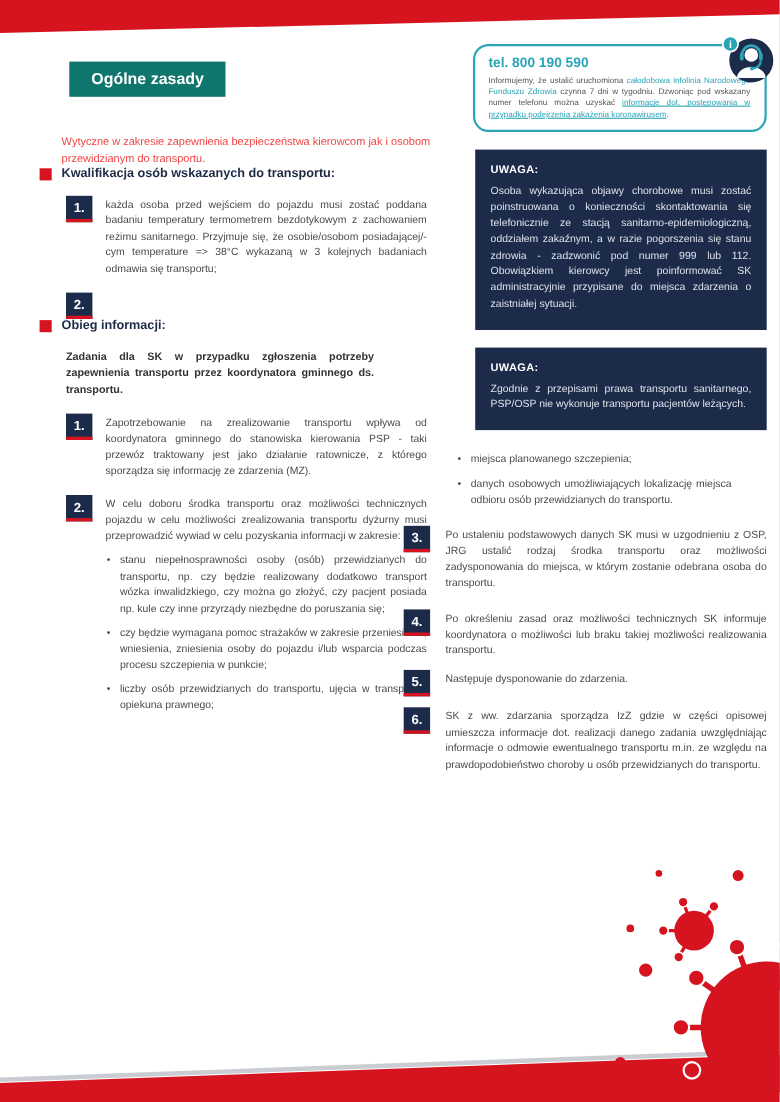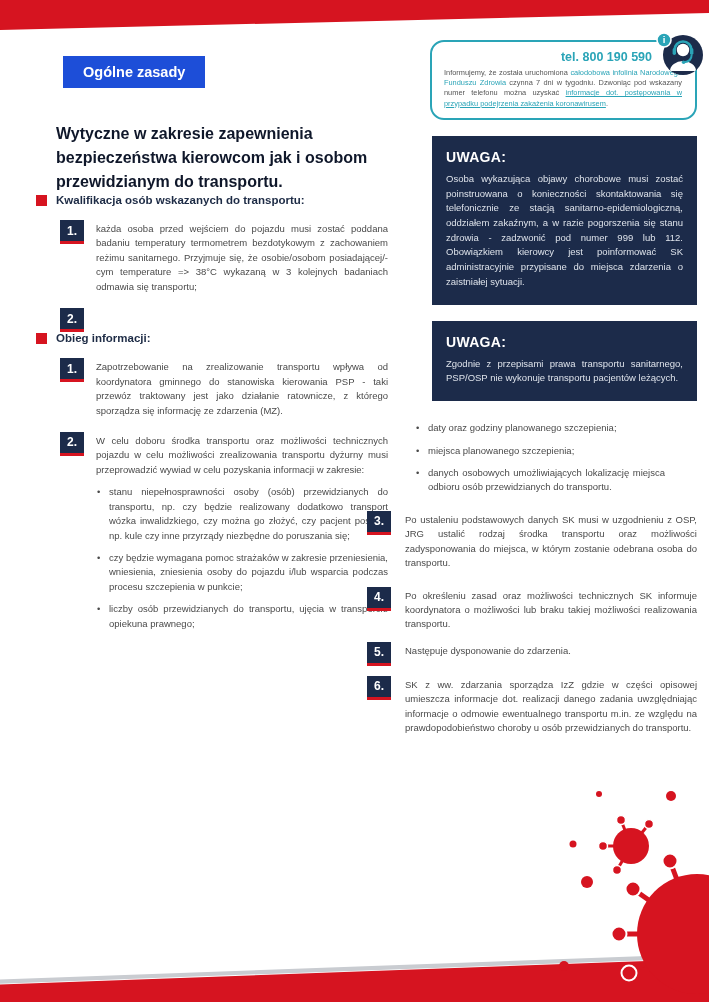--- a/index.html
+++ b/index.html
@@ -10,49 +10,49 @@
   .band-top{position:absolute;top:0;left:0;width:100%;height:32px;background:#d61420;
             clip-path:polygon(0 0,100% 0,100% 13px,0 30px);z-index:5;}
   .band-bottom{position:absolute;bottom:0;left:0;width:100%;height:46px;background:#d61420;
             clip-path:polygon(0 62%,100% 6%,100% 100%,0 100%);z-index:6;}
   .band-bottom-gray{position:absolute;bottom:5px;left:0;width:100%;height:46px;background:#c9ccd1;
             clip-path:polygon(0 62%,100% 6%,100% 15%,0 71%);z-index:5;}
   .virus{position:absolute;right:0;bottom:8px;z-index:7;}
 
   
   .col-left{position:absolute;left:36px;top:56px;width:352px;}
-  .badge{display:inline-block;margin-left:27px;background:#1d4ed8;color:#fff;font-weight:bold;
+  .badge{display:inline-block;margin-left:27px;background:#0f766e;color:#fff;font-weight:bold;
          font-size:14.5px;padding:8px 20px;}
-  .title{margin:34px 0 0 20px;font-size:16px;line-height:1.5;color:#0f172a;font-weight:bold;width:338px;}
+  .title{margin:34px 0 0 20px;font-size:10px;line-height:1.5;color:#ef4444;font-weight:normal;width:338px;}
   .sec-head{display:flex;align-items:flex-end;gap:9px;}
   .red-sq{width:11px;height:11px;background:#d61420;flex:0 0 auto;}
   .sec-head-text{font-size:11.5px;font-weight:bold;color:#1d2b45;}
   .num-item{display:flex;gap:12px;margin:14px 0 0 24px;}
   .num-sq{flex:0 0 auto;width:24px;height:21px;background:#1c2b4a;border-bottom:3px solid #d61420;
           color:#fff;font-weight:bold;font-size:12px;display:flex;align-items:center;justify-content:center;}
   .body-text{margin:0;font-size:9.5px;line-height:1.52;text-align:justify;}
   .num-item .body-text{margin-top:2px;}
   .intro{margin:16px 0 0 24px;font-size:9.8px;line-height:1.5;text-align:justify;font-weight:bold;
          color:#333;width:280px;}
   .sub-bullet{position:relative;margin:8px 0 0 0;padding-left:13px;font-size:9.5px;line-height:1.52;text-align:justify;}
   .sub-bullet::before{content:"\2022";position:absolute;left:1px;top:0;color:#4a4a4a;}
 
   
   .col-right{position:absolute;left:367px;top:40px;width:332px;}
   .hotline-box{position:relative;margin-left:63px;width:267px;box-sizing:border-box;
                border:2px solid #2aa4b7;border-radius:14px;background:#fff;padding:8px 13px 9px 12px;}
-  .hotline-phone{color:#2aa4b7;font-weight:bold;font-size:12.5px;text-align:right;padding-right:30px;margin-bottom:4px;}
+  .hotline-phone{color:#2aa4b7;font-weight:bold;font-size:12.5px;text-align:left;padding-right:30px;margin-bottom:4px;}
   .hotline-text{margin:0;font-size:7.4px;line-height:1.38;text-align:justify;color:#555;}
   .teal{color:#2aa4b7;}
   .link{text-decoration:underline;margin-top:48px;}
   .hotline-icon{position:absolute;top:-13px;right:-10px;width:50px;height:50px;}
 
   .uwaga{margin:16px 0 0 65px;width:265px;box-sizing:border-box;background:#1c2b4a;color:#dde2ea;
          padding:13px 14px 15px;}
-  .uwaga-head{font-weight:bold;color:#fff;font-size:14px;margin-bottom:7px;letter-spacing:.3px;}
+  .uwaga-head{font-weight:bold;color:#fff;font-size:10px;margin-bottom:7px;letter-spacing:.3px;}
   .uwaga-body{margin:0;font-size:9.5px;line-height:1.55;text-align:justify;}
 
   .r-bullets{margin:20px 0 0 48px;width:250px;}
   .col-right .num-item{margin:16px 0 0 0;gap:14px;}
   .col-right .num-item .body-text{width:292px;}
   .col-right .num-item.tight{margin-top:10px;}
 </style>
 </head>
 <body>
 
@@ -78,20 +78,21 @@
 
     <div class="num-item">
       <div class="num-sq">2.</div>
     </div>
 
     <div class="sec-head">
       <span class="red-sq"></span>
       <span class="sec-head-text">Obieg informacji:</span>
     </div>
 
+    <p class="intro">Zadania dla SK w przypadku zgłoszenia potrzeby zapewnienia transportu przez koordynatora gminnego ds. transportu.</p>
 
     <div class="num-item">
       <div class="num-sq">1.</div>
       <p class="body-text">Zapotrzebowanie na zrealizowanie transportu wpływa od koordynatora gminnego do stanowiska kierowania PSP - taki przewóz traktowany jest jako działanie ratownicze, z którego sporządza się informację ze zdarzenia (MZ).</p>
     </div>
 
     <div class="num-item">
       <div class="num-sq">2.</div>
       <div>
         <p class="body-text">W celu doboru środka transportu oraz możliwości technicznych pojazdu w celu możliwości zrealizowania transportu dyżurny musi przeprowadzić wywiad w celu pozyskania informacji w zakresie:</p>
@@ -119,35 +120,34 @@
           <path d="M19.5 21 a8.5 8.5 0 0 1 17 0" stroke="#2aa4b7" stroke-width="2.6" fill="none"></path>
           <rect x="17.6" y="19" width="3.4" height="7" rx="1.7" fill="#2aa4b7"></rect>
           <rect x="35" y="19" width="3.4" height="7" rx="1.7" fill="#2aa4b7"></rect>
           <path d="M36.6 26 q0 6.5 -7.5 7.2" stroke="#2aa4b7" stroke-width="2" fill="none"></path>
           <circle cx="28.6" cy="33.3" r="1.8" fill="#2aa4b7"></circle>
           <circle cx="9" cy="11" r="7" fill="#2aa4b7" stroke="#fff" stroke-width="1.6"></circle>
           <text x="9" y="14.4" font-size="9.5" font-weight="bold" fill="#fff" text-anchor="middle" font-family="Liberation Sans, sans-serif">i</text>
         </svg>
       </div>
       <div class="hotline-phone">tel. 800 190 590</div>
-      <p class="hotline-text"><span>Informujemy, że została uruchomiona </span><span class="teal">całodobowa infolinia Narodowego Funduszu Zdrowia</span><span> czynna 7 dni w tygodniu. Dzwoniąc pod wskazany numer telefonu można uzyskać </span><span class="teal link">informacje dot. postępowania w przypadku podejrzenia zakażenia koronawirusem</span><span>.</span></p>
+      <p class="hotline-text"><span>Informujemy, że ustalić uruchomiona </span><span class="teal">całodobowa infolinia Narodowego Funduszu Zdrowia</span><span> czynna 7 dni w tygodniu. Dzwoniąc pod wskazany numer telefonu można uzyskać </span><span class="teal link">informacje dot. postępowania w przypadku podejrzenia zakażenia koronawirusem</span><span>.</span></p>
     </div>
 
     <div class="uwaga">
       <div class="uwaga-head">UWAGA:</div>
       <p class="uwaga-body">Osoba wykazująca objawy chorobowe musi zostać poinstruowana o konieczności skontaktowania się telefonicznie ze stacją sanitarno-epidemiologiczną, oddziałem zakaźnym, a w razie pogorszenia się stanu zdrowia - zadzwonić pod numer 999 lub 112. Obowiązkiem kierowcy jest poinformować SK administracyjnie przypisane do miejsca zdarzenia o zaistniałej sytuacji.</p>
     </div>
 
     <div class="uwaga">
       <div class="uwaga-head">UWAGA:</div>
       <p class="uwaga-body">Zgodnie z przepisami prawa transportu sanitarnego, PSP/OSP nie wykonuje transportu pacjentów leżących.</p>
     </div>
 
     <div class="r-bullets">
-      <p class="sub-bullet">daty oraz godziny planowanego szczepienia;</p>
       <p class="sub-bullet">miejsca planowanego szczepienia;</p>
       <p class="sub-bullet">danych osobowych umożliwiających lokalizację miejsca odbioru osób przewidzianych do transportu.</p>
     </div>
 
     <div class="num-item">
       <div class="num-sq">3.</div>
       <p class="body-text">Po ustaleniu podstawowych danych SK musi w uzgodnieniu z OSP, JRG ustalić rodzaj środka transportu oraz możliwości zadysponowania do miejsca, w którym zostanie odebrana osoba do transportu.</p>
     </div>
 
     <div class="num-item">

